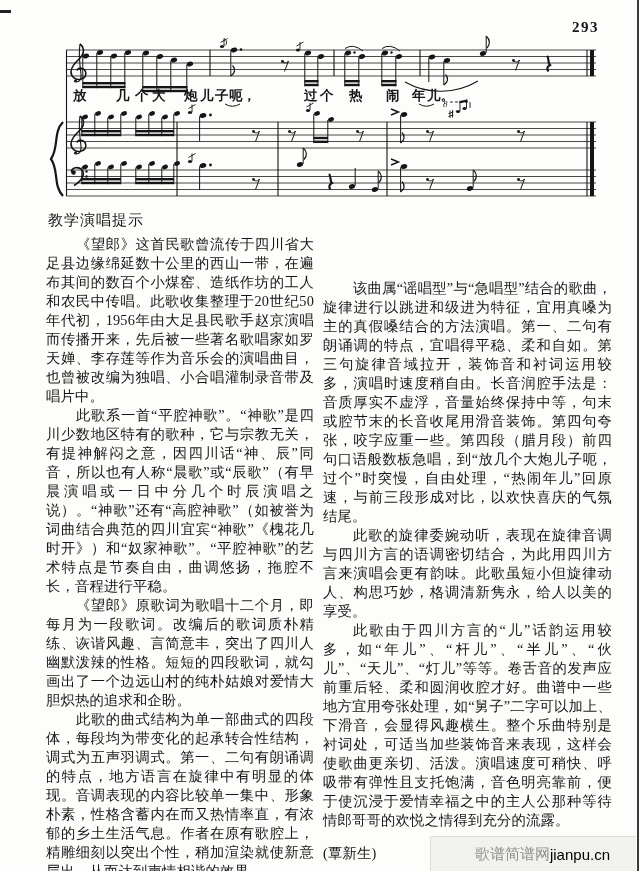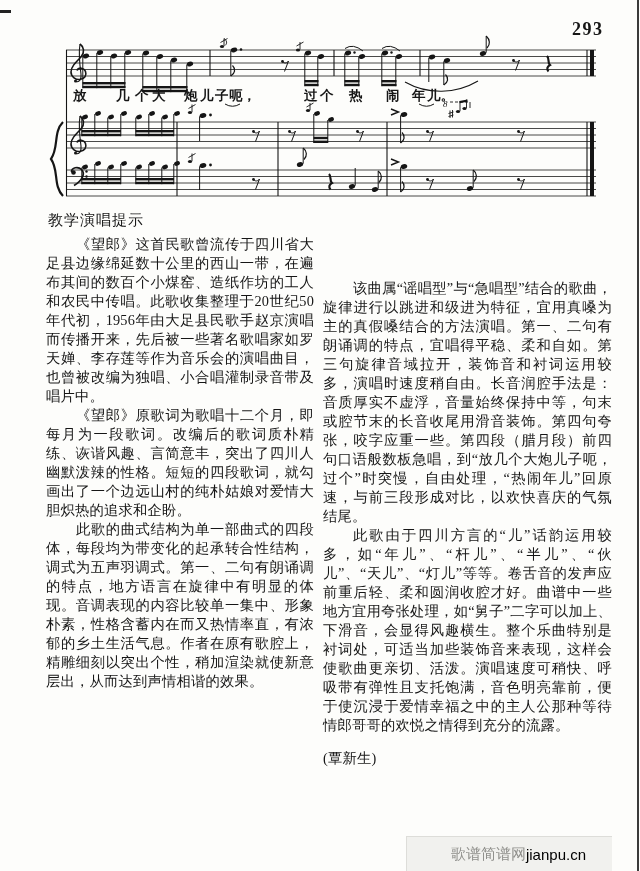--- a/index.html
+++ b/index.html
@@ -5,37 +5,37 @@
   html,body { margin:0; padding:0; background:#ffffff; }
   .page {
     position:relative; width:640px; height:871px;
     background:#fdfdfb; overflow:hidden;
     font-family:"Liberation Serif","DejaVu Serif",serif;
     color:#161616;
   }
   .corner-mark { position:absolute; left:0; top:10px; width:11px; height:3px; background:#222; }
   .scan-edge { position:absolute; right:1px; top:0; width:2.5px; height:871px; background:#3a3a3a; }
 
-  .pageno { position:absolute; top:19px; left:572px; font-size:18px; font-weight:bold; letter-spacing:1.5px; }
+  .pageno { position:absolute; top:19px; left:572px; font-size:15px; font-weight:bold; letter-spacing:1.5px; }
 
   .score { position:absolute; top:0; left:0; width:640px; height:212px; }
   .score svg { position:absolute; top:0; left:0; }
   .lyrics { position:absolute; top:0; left:0; width:640px; height:212px; }
   .syl { position:absolute; top:87px; font-size:13.5px; font-weight:bold; white-space:nowrap; }
 
   .heading { position:absolute; top:211px; left:48px; margin:0; font-size:15px; font-weight:normal; letter-spacing:1px; }
 
   .col { position:absolute; top:235px; font-size:14.3px; line-height:19px; text-align:justify; letter-spacing:0.2px; }
   .col p { margin:0; text-indent:2.1em; }
   .col-left  { left:46px;  width:268px; }
   .col-right { left:323px; width:289px;margin-top:44px; }
   .sig { text-indent:0 !important; text-align:left; padding-right:12px; margin-top:14px !important; font-weight:normal; }
 
   .watermark {
-    position:absolute; left:406px; top:836px; width:206px; height:35px;
+    position:absolute; left:430px; top:836px; width:206px; height:35px;
     background:#f1f1ee; border-top:1px solid #ddddd9; border-left:1px solid #ddddd9;
     display:flex; align-items:center; justify-content:flex-end;
     padding-right:26px; box-sizing:border-box;
     font-size:15px; font-family:"Liberation Sans","DejaVu Sans",sans-serif;
   }
   .wm-name { color:#8f8f8b; }
   .wm-url  { color:#000000; }
 
   .sc  { stroke:#151515; fill:none; }
   .fl  { fill:#151515; stroke:none; }
@@ -373,26 +373,28 @@
       <span class="syl" style="left:386px">闹</span>
       <span class="syl" style="left:412px">年</span>
       <span class="syl" style="left:427px">儿。</span>
     </div>
   </div>
 
   <h3 class="heading">教学演唱提示</h3>
 
   <div class="col col-left">
     <p>《望郎》这首民歌曾流传于四川省大足县边缘绵延数十公里的西山一带，在遍布其间的数百个小煤窑、造纸作坊的工人和农民中传唱。此歌收集整理于20世纪50年代初，1956年由大足县民歌手赵京演唱而传播开来，先后被一些著名歌唱家如罗天婵、李存莲等作为音乐会的演唱曲目，也曾被改编为独唱、小合唱灌制录音带及唱片中。</p>
+    <p>此歌系一首“平腔神歌”。“神歌”是四川少数地区特有的歌种，它与宗教无关，有提神解闷之意，因四川话“神、辰”同音，所以也有人称“晨歌”或“辰歌”（有早晨演唱或一日中分几个时辰演唱之说）。“神歌”还有“高腔神歌”（如被誉为词曲结合典范的四川宜宾“神歌”《槐花几时开》）和“奴家神歌”。“平腔神歌”的艺术特点是节奏自由，曲调悠扬，拖腔不长，音程进行平稳。</p>
     <p>《望郎》原歌词为歌唱十二个月，即每月为一段歌词。改编后的歌词质朴精练、诙谐风趣、言简意丰，突出了四川人幽默泼辣的性格。短短的四段歌词，就勾画出了一个边远山村的纯朴姑娘对爱情大胆炽热的追求和企盼。</p>
     <p>此歌的曲式结构为单一部曲式的四段体，每段均为带变化的起承转合性结构，调式为五声羽调式。第一、二句有朗诵调的特点，地方语言在旋律中有明显的体现。音调表现的内容比较单一集中、形象朴素，性格含蓄内在而又热情率直，有浓郁的乡土生活气息。作者在原有歌腔上，精雕细刻以突出个性，稍加渲染就使新意层出，从而达到声情相谐的效果。</p>
   </div>
 
   <div class="col col-right">
     <p>该曲属“谣唱型”与“急唱型”结合的歌曲，旋律进行以跳进和级进为特征，宜用真嗓为主的真假嗓结合的方法演唱。第一、二句有朗诵调的特点，宜唱得平稳、柔和自如。第三句旋律音域拉开，装饰音和衬词运用较多，演唱时速度稍自由。长音润腔手法是：音质厚实不虚浮，音量始终保持中等，句末或腔节末的长音收尾用滑音装饰。第四句夸张，咬字应重一些。第四段（腊月段）前四句口语般数板急唱，到“放几个大炮儿子呃，过个”时突慢，自由处理，“热闹年儿”回原速，与前三段形成对比，以欢快喜庆的气氛结尾。</p>
+    <p>此歌的旋律委婉动听，表现在旋律音调与四川方言的语调密切结合，为此用四川方言来演唱会更有韵味。此歌虽短小但旋律动人、构思巧妙，格调清新隽永，给人以美的享受。</p>
     <p>此歌由于四川方言的“儿”话韵运用较多，如“年儿”、“杆儿”、“半儿”、“伙儿”、“天儿”、“灯儿”等等。卷舌音的发声应前重后轻、柔和圆润收腔才好。曲谱中一些地方宜用夸张处理，如“舅子”二字可以加上、下滑音，会显得风趣横生。整个乐曲特别是衬词处，可适当加些装饰音来表现，这样会使歌曲更亲切、活泼。演唱速度可稍快、呼吸带有弹性且支托饱满，音色明亮靠前，便于使沉浸于爱情幸福之中的主人公那种等待情郎哥哥的欢悦之情得到充分的流露。</p>
     <p class="sig">(覃新生)</p>
   </div>
 
   <div class="watermark">
     <span class="wm-name">歌谱简谱网</span>
     <span class="wm-url">jianpu.cn</span>
   </div>
 
   <div class="scan-edge"></div>

